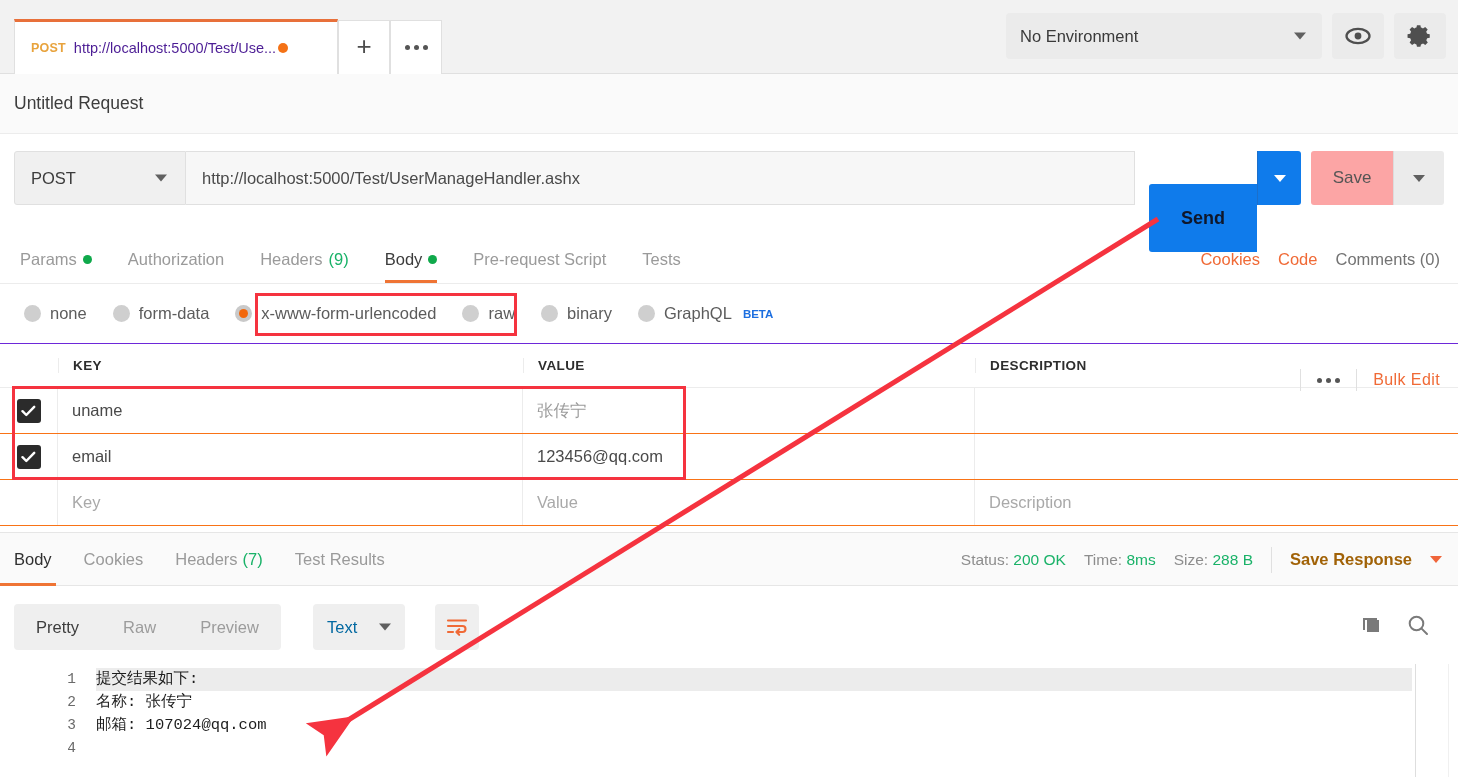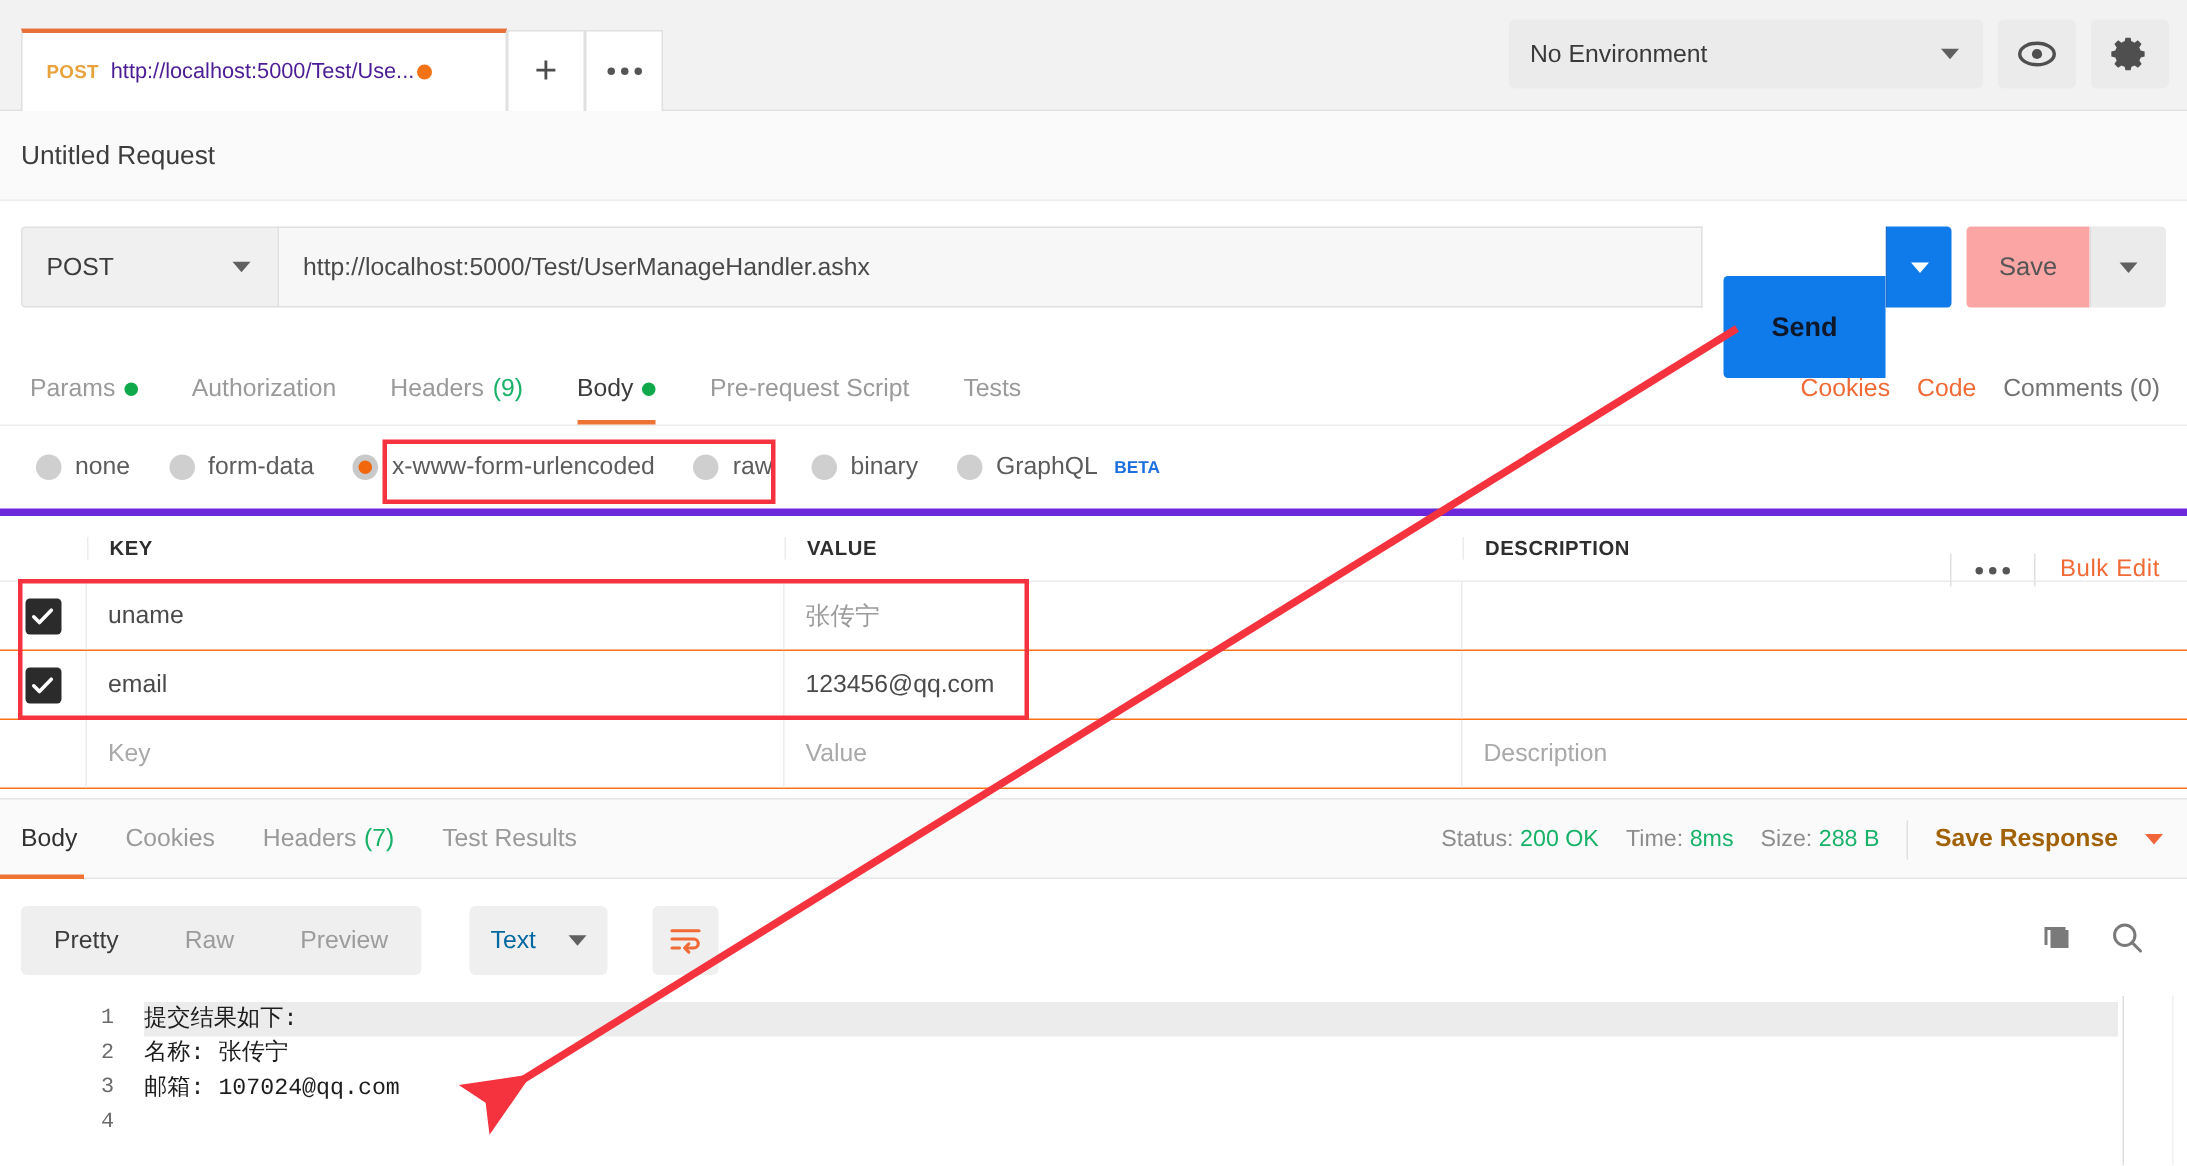--- a/index.html
+++ b/index.html
@@ -131,21 +131,21 @@
   .rtabs-right {
     position: absolute; right: 18px; top: 0; height: 47px;
     display: flex; align-items: center; gap: 18px; font-size: 16.5px;
   }
   .link-o { color: #f06a36; }
   .link-faint { color: #737373; }
 
   
   .bodytypes {
     position: absolute; left: 0; top: 284px; width: 1458px; height: 60px;
-    display: flex; align-items: center; border-bottom: 5px solid #6d28d9;
+    display: flex; align-items: center; border-bottom: 1px solid #6d28d9;
   }
   .radio-item { display: flex; align-items: center; gap: 9px; margin-left: 26px; color: #5c5c5c; font-size: 16.5px; }
   .radio-item:first-child { margin-left: 24px; }
   .radio {
     width: 17px; height: 17px; border-radius: 50%; background: #cfcfcf;
     display: flex; align-items: center; justify-content: center;
   }
   .radio.sel { background: #c9c9c9; }
   .radio.sel i { width: 9px; height: 9px; border-radius: 50%; background: #f2670b; display: block; }
   .beta { color: #1d6fe0; font-size: 11.5px; font-weight: bold; vertical-align: super; margin-left: 2px; }

